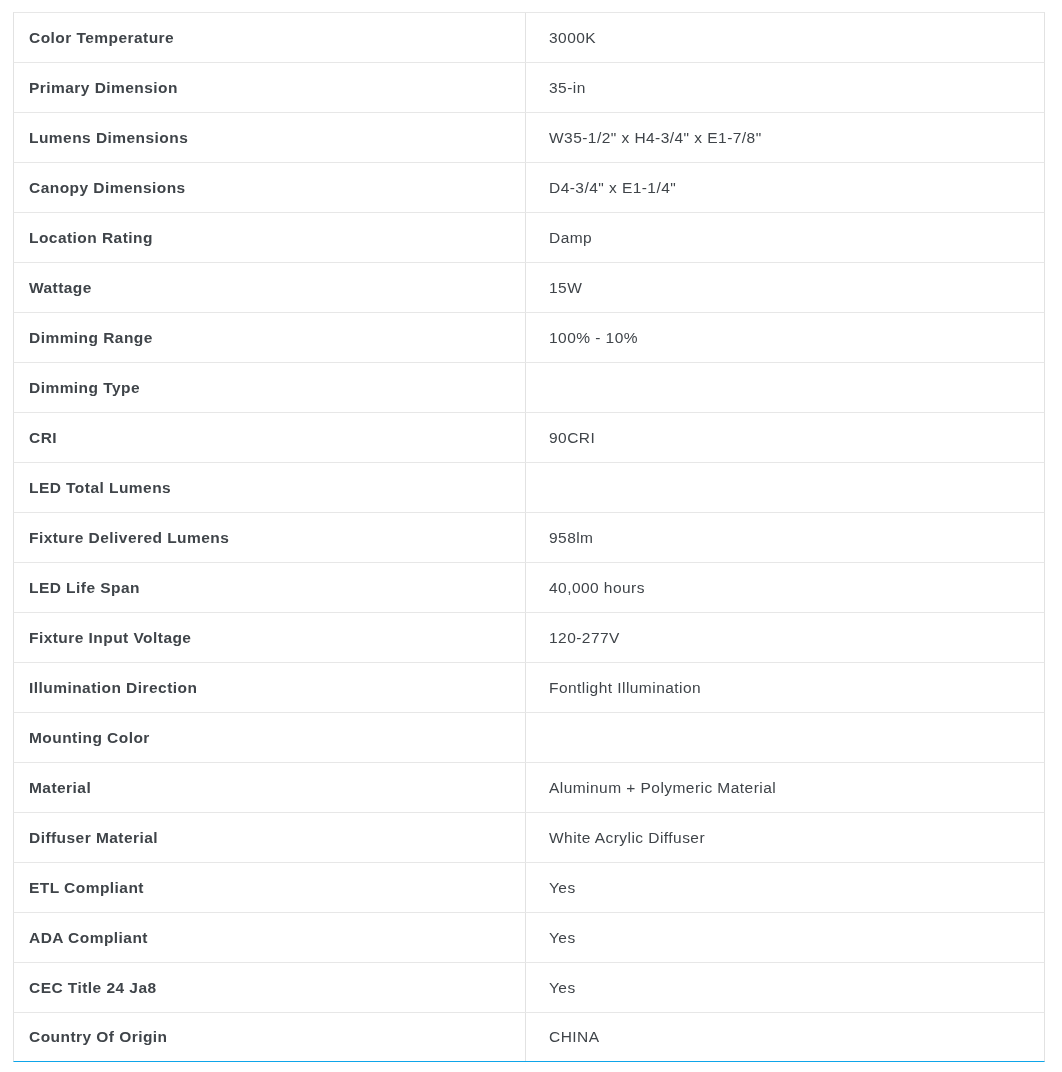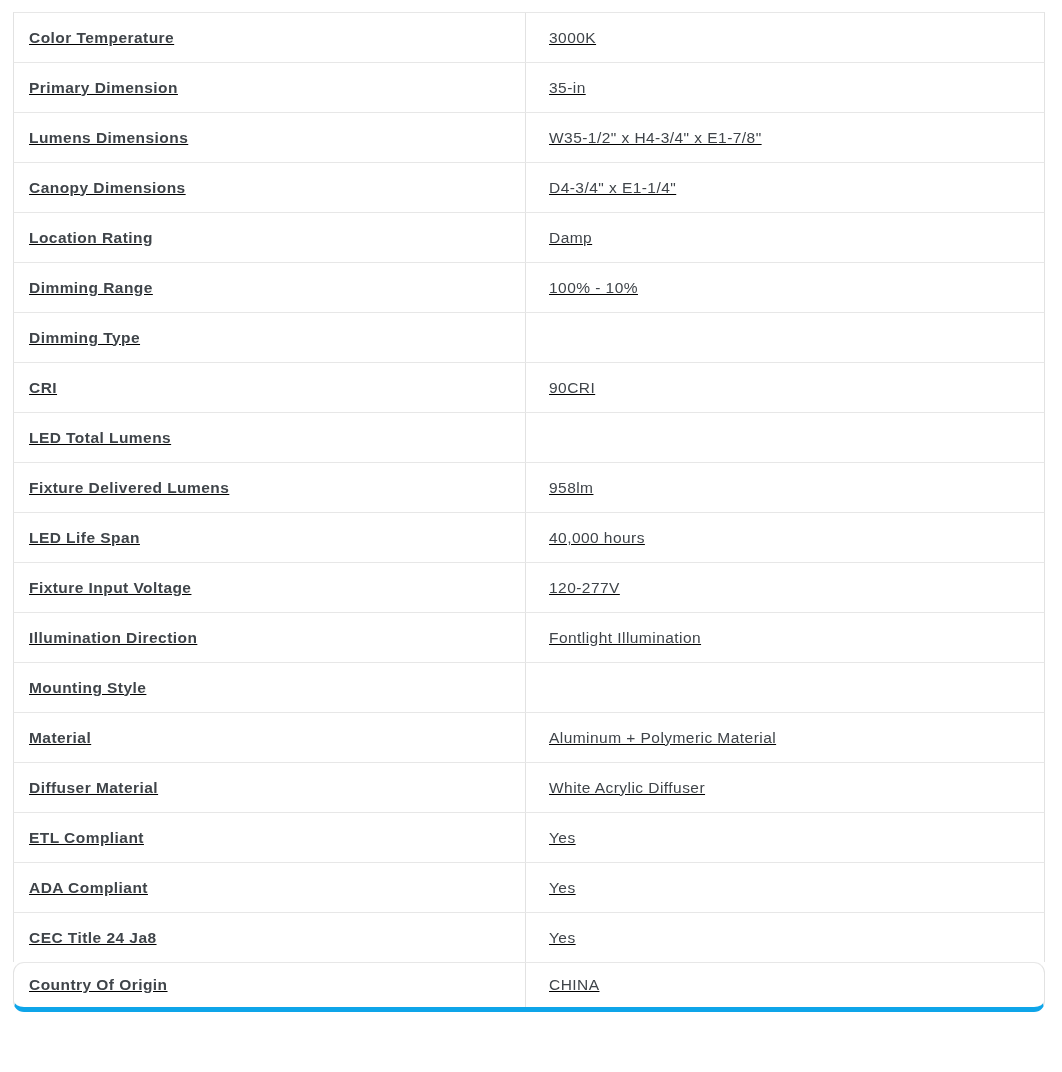--- a/index.html
+++ b/index.html
@@ -22,25 +22,23 @@
     width: 1032px;
   }
   .spec-row {
     display: flex;
     height: 50px;
     box-sizing: border-box;
     border-left: 1px solid #e2e2e2;
     border-right: 1px solid #e2e2e2;
     border-top: 1px solid #e7e7e7;
     background: #ffffff;
-    text-decoration: underline;
   }
   .spec-row:last-child {
-    border-bottom: 5px solid #0ea5e9;
-    border-radius: 11px;
+    border-bottom: 1px solid #0ea5e9;
   }
   .spec-cell {
     display: flex;
     align-items: center;
     box-sizing: border-box;
     font-size: 15.5px;
     letter-spacing: 0.45px;
     color: #3f4449;
     white-space: nowrap;
     overflow: hidden;
@@ -81,20 +79,24 @@
   <div class="spec-row">
     <div class="spec-cell spec-label">Canopy Dimensions</div>
     <div class="spec-cell spec-value">D4-3/4" x E1-1/4"</div>
   </div>
 
   <div class="spec-row">
     <div class="spec-cell spec-label">Location Rating</div>
     <div class="spec-cell spec-value">Damp</div>
   </div>
 
+  <div class="spec-row">
+    <div class="spec-cell spec-label">Wattage</div>
+    <div class="spec-cell spec-value">15W</div>
+  </div>
 
   <div class="spec-row">
     <div class="spec-cell spec-label">Dimming Range</div>
     <div class="spec-cell spec-value">100% - 10%</div>
   </div>
 
   <div class="spec-row">
     <div class="spec-cell spec-label">Dimming Type</div>
   </div>
 
@@ -121,21 +123,21 @@
     <div class="spec-cell spec-label">Fixture Input Voltage</div>
     <div class="spec-cell spec-value">120-277V</div>
   </div>
 
   <div class="spec-row">
     <div class="spec-cell spec-label">Illumination Direction</div>
     <div class="spec-cell spec-value">Fontlight Illumination</div>
   </div>
 
   <div class="spec-row">
-    <div class="spec-cell spec-label">Mounting Style</div>
+    <div class="spec-cell spec-label">Mounting Color</div>
   </div>
 
   <div class="spec-row">
     <div class="spec-cell spec-label">Material</div>
     <div class="spec-cell spec-value">Aluminum + Polymeric Material</div>
   </div>
 
   <div class="spec-row">
     <div class="spec-cell spec-label">Diffuser Material</div>
     <div class="spec-cell spec-value">White Acrylic Diffuser</div>

